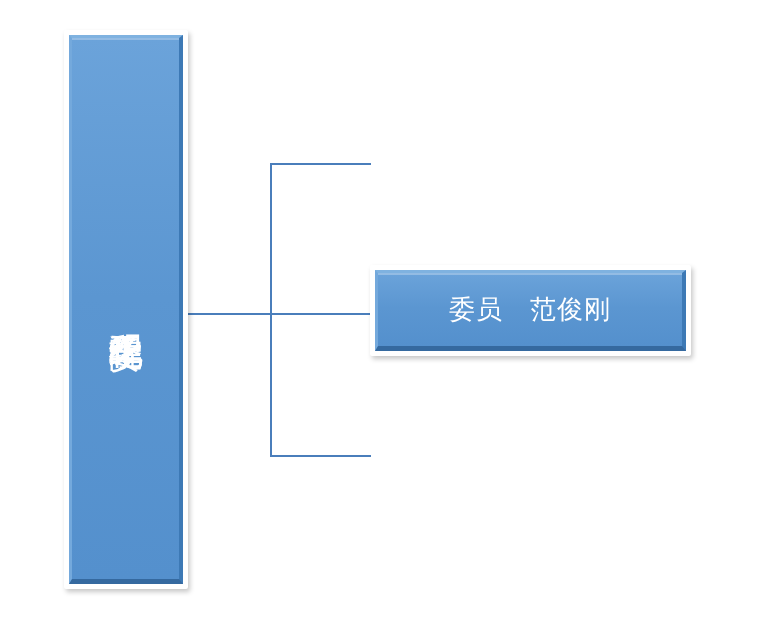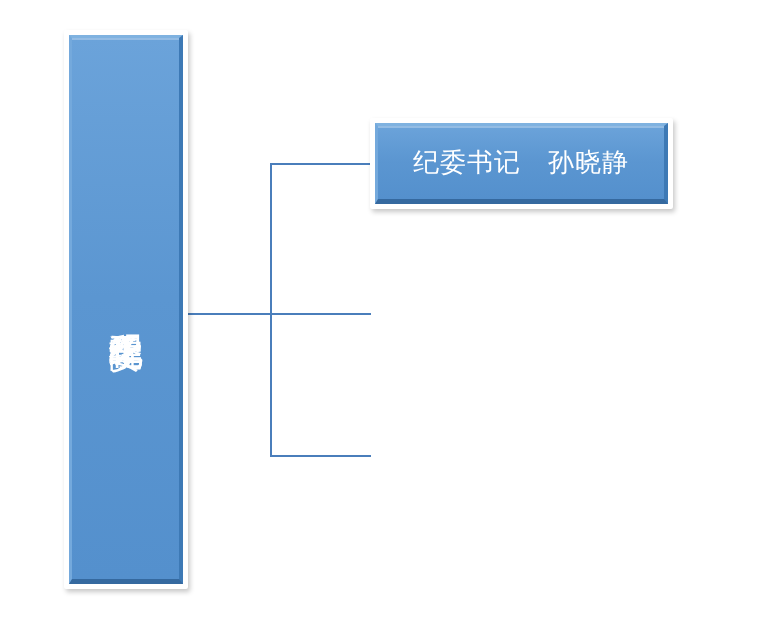--- a/index.html
+++ b/index.html
@@ -85,21 +85,21 @@
   <div class="conn h" style="left:270px;top:313px;width:101px;"></div>
 
   <div class="conn h" style="left:270px;top:455px;width:101px;"></div>
 
   <div class="node" id="root-node">
     <div class="inner">
       <span class="label">化学工程学院纪委</span>
     </div>
   </div>
 
-  <div class="node" id="leaf-0">
+
+  <div class="node" id="leaf-1">
     <div class="inner">
-      <span class="label">纪委书记　孙晓静</span>
+      <span class="label">委员　范俊刚</span>
     </div>
   </div>
-
 
 
 </div>
 
 </body></html>

